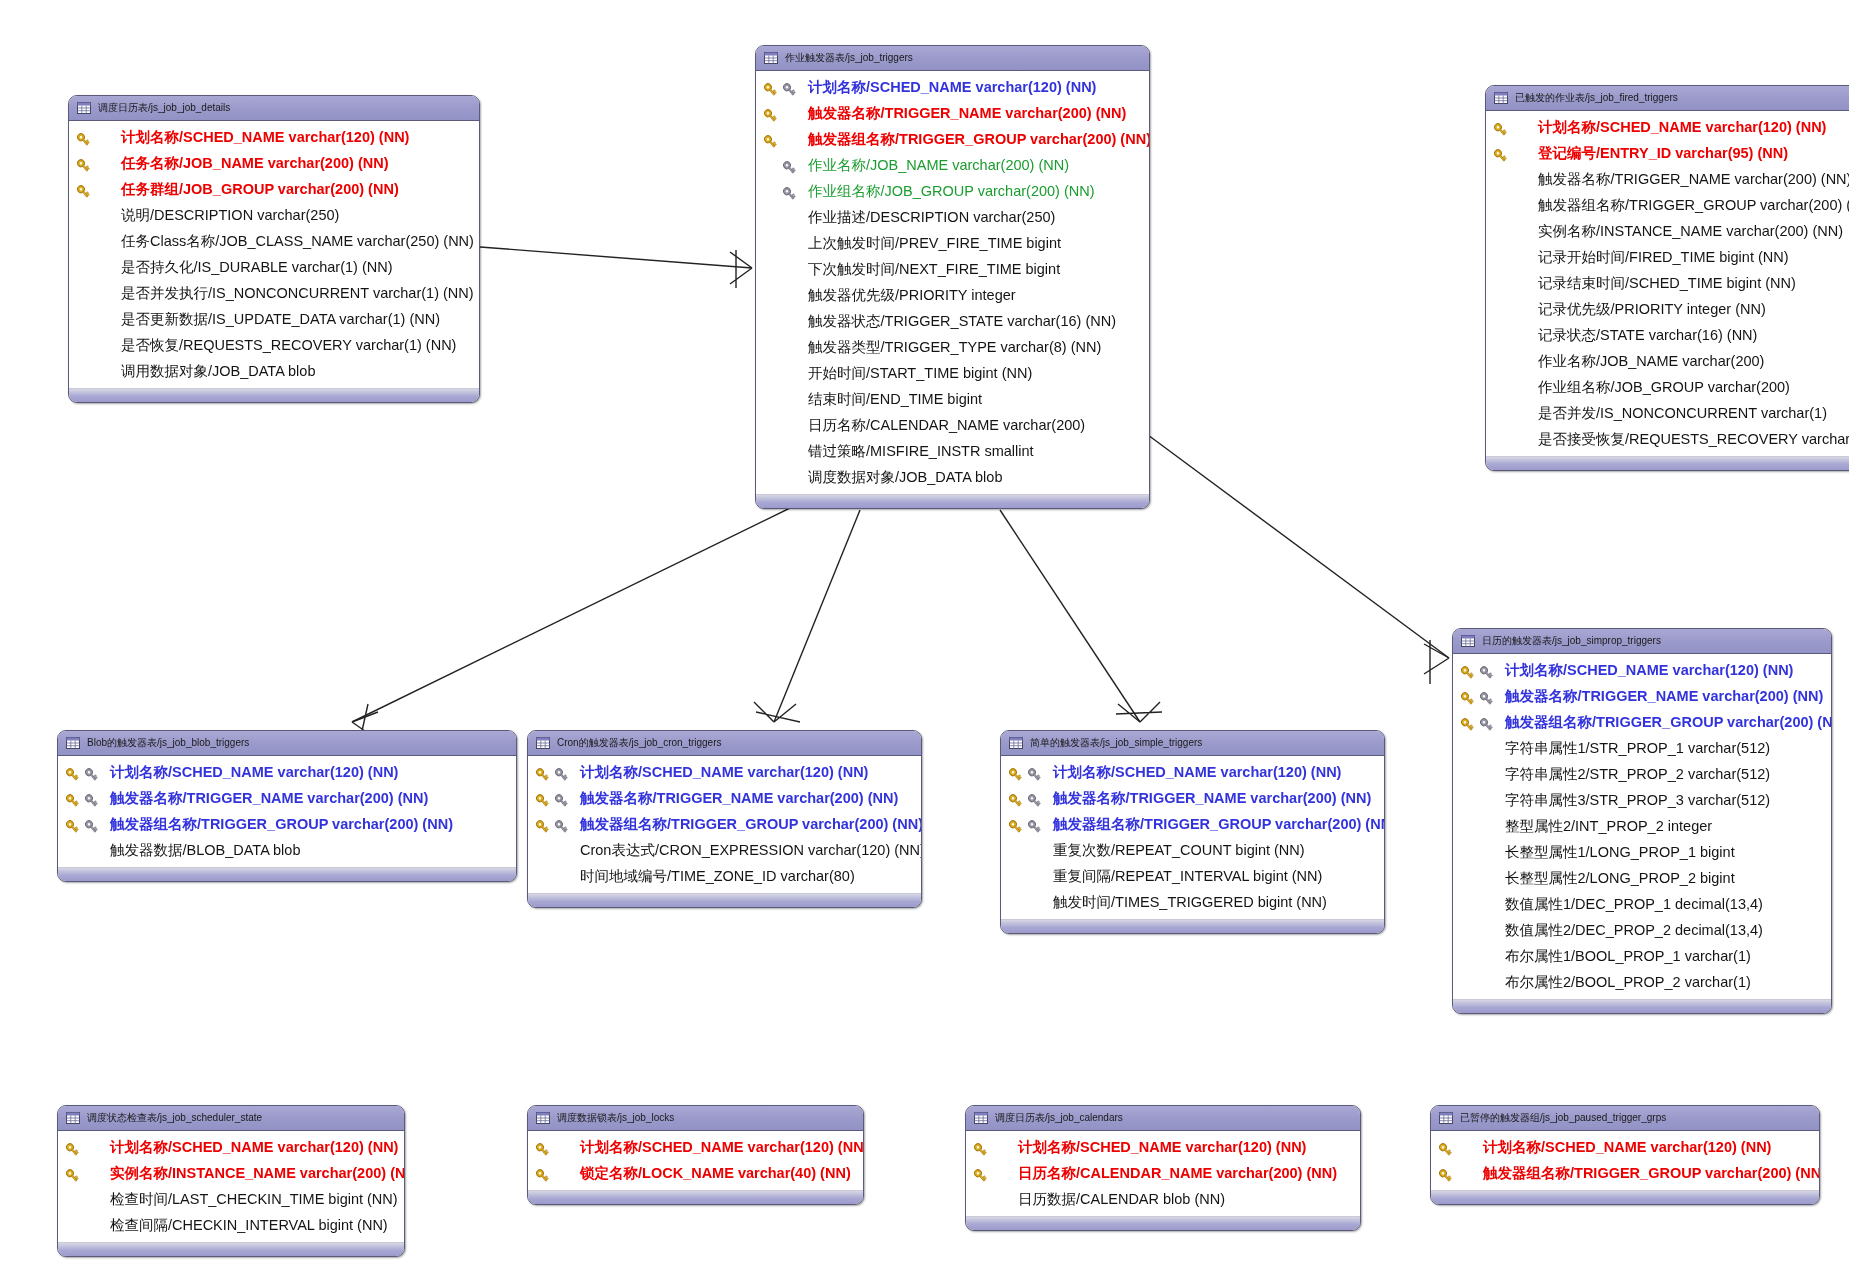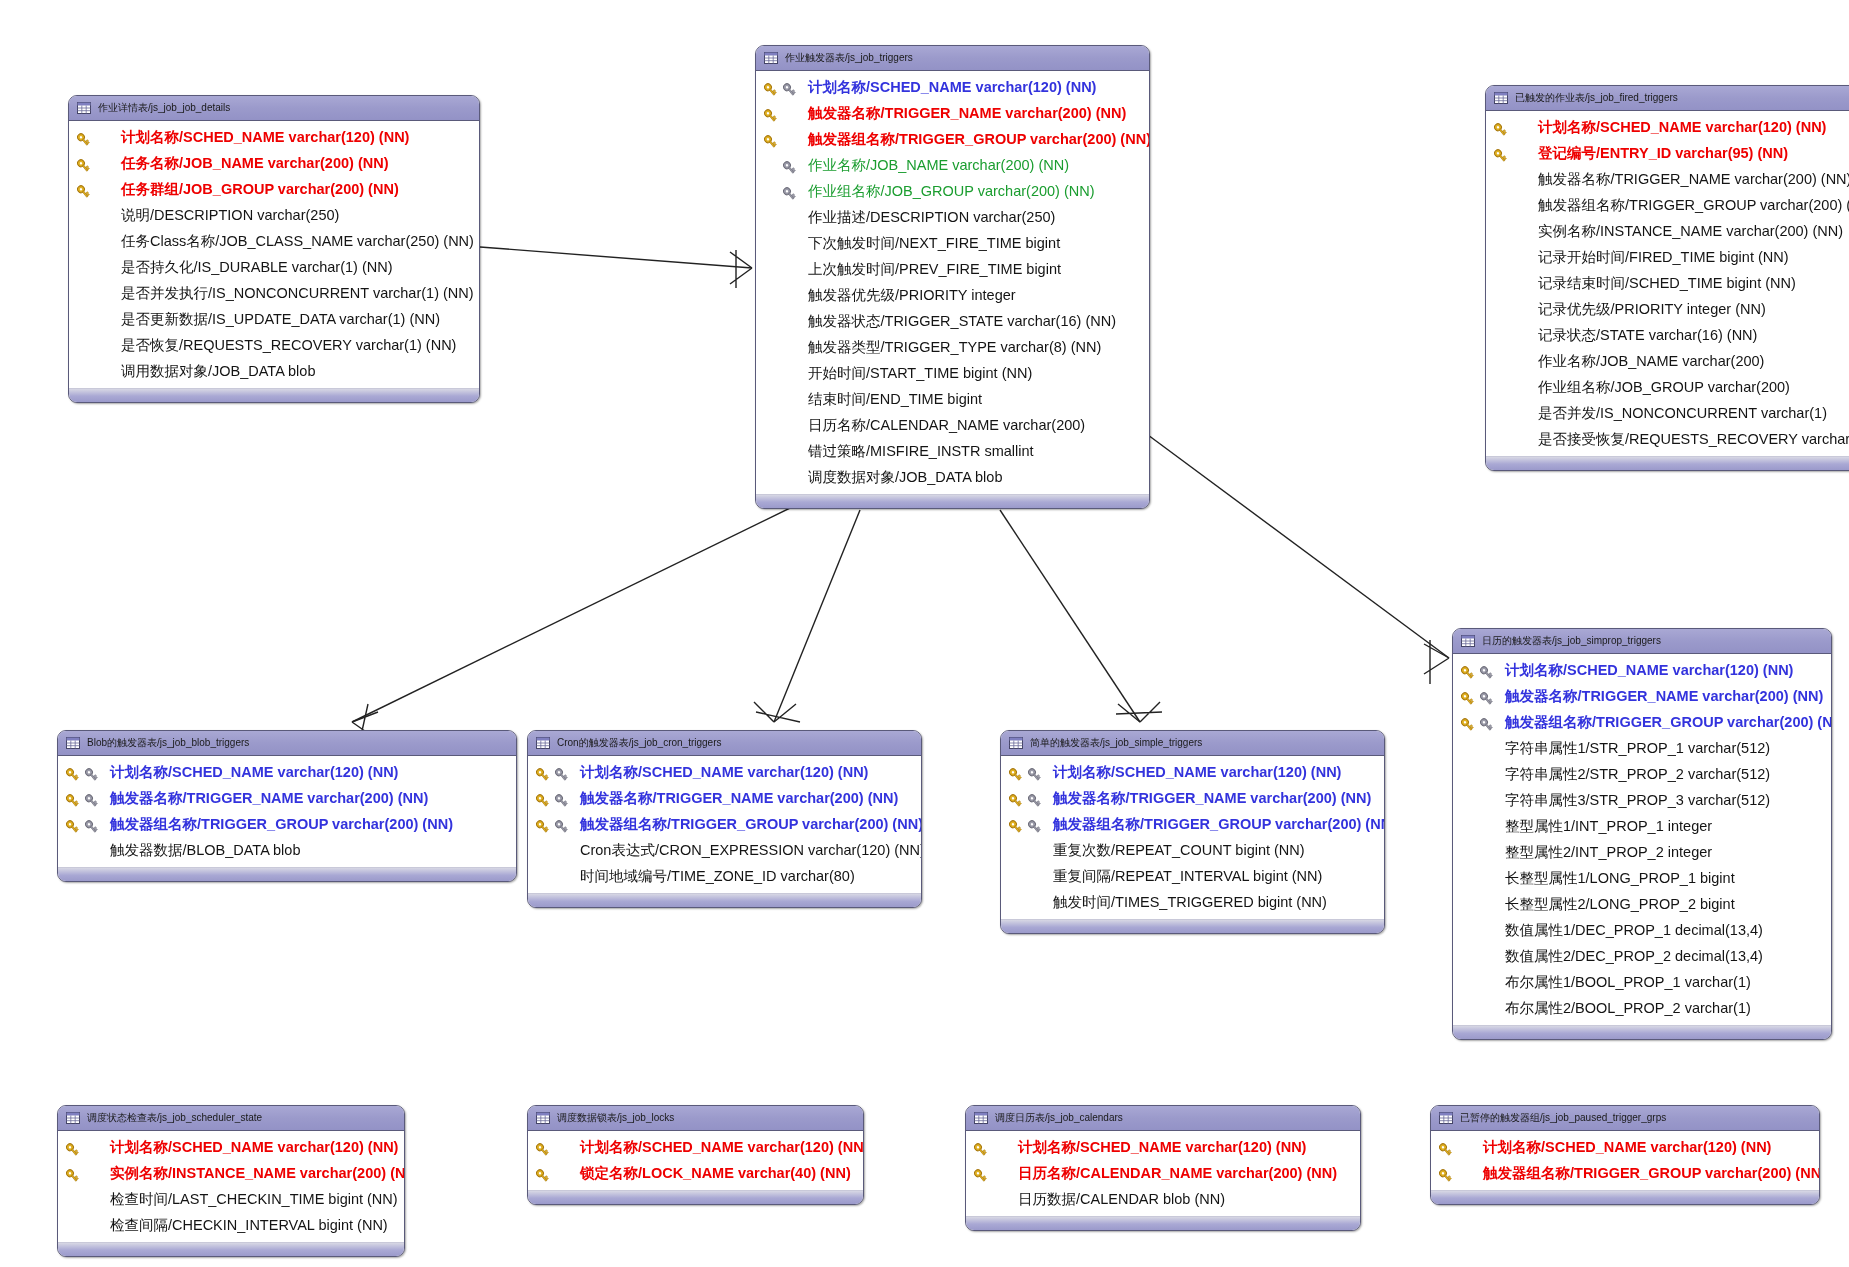--- a/index.html
+++ b/index.html
@@ -129,21 +129,21 @@
 <div class="entity" style="left: 68px; top: 95px; width: 412px;">
       <div class="entity-header">
         <svg class="table-icon" viewBox="0 0 14 12">
           <rect x="0.5" y="0.5" width="13" height="11" fill="#ffffff" stroke="#444466" stroke-width="1"></rect>
           <rect x="0.5" y="0.5" width="13" height="3" fill="#7f7fc0"></rect>
           <line x1="0.5" y1="6" x2="13.5" y2="6" stroke="#6a6a99" stroke-width="0.8"></line>
           <line x1="0.5" y1="8.7" x2="13.5" y2="8.7" stroke="#6a6a99" stroke-width="0.8"></line>
           <line x1="4.8" y1="3.5" x2="4.8" y2="11.5" stroke="#6a6a99" stroke-width="0.8"></line>
           <line x1="9.2" y1="3.5" x2="9.2" y2="11.5" stroke="#6a6a99" stroke-width="0.8"></line>
         </svg>
-        <span class="entity-title">作业详情表/js_job_job_details</span>
+        <span class="entity-title">调度日历表/js_job_job_details</span>
       </div>
       <div class="entity-body">
         <div class="attr pk">
           <span class="keycell">
             <svg class="key" viewBox="0 0 17 17">
               <g transform="rotate(-40 8.5 8.5)">
                 <circle cx="5.2" cy="5.4" r="3.4" fill="#e0b020" stroke="#a8780c" stroke-width="1"></circle>
                 <circle cx="5.2" cy="5.4" r="1.2" fill="#ffffff"></circle>
                 <rect x="4.5" y="8.2" width="1.6" height="7" fill="#e0b020" stroke="#a8780c" stroke-width="0.6"></rect>
                 <rect x="6.0" y="11.4" width="2.6" height="1.4" fill="#e0b020" stroke="#a8780c" stroke-width="0.5"></rect>
@@ -305,25 +305,25 @@
             </svg>
           </span>
           <span class="attr-label">作业组名称/JOB_GROUP varchar(200) (NN)</span>
         </div>
         <div class="attr plain">
           <span class="keycell"></span>
           <span class="attr-label">作业描述/DESCRIPTION varchar(250)</span>
         </div>
         <div class="attr plain">
           <span class="keycell"></span>
+          <span class="attr-label">上次触发时间/PREV_FIRE_TIME bigint</span>
+        </div>
+        <div class="attr plain">
+          <span class="keycell"></span>
           <span class="attr-label">下次触发时间/NEXT_FIRE_TIME bigint</span>
-        </div>
-        <div class="attr plain">
-          <span class="keycell"></span>
-          <span class="attr-label">上次触发时间/PREV_FIRE_TIME bigint</span>
         </div>
         <div class="attr plain">
           <span class="keycell"></span>
           <span class="attr-label">触发器优先级/PRIORITY integer</span>
         </div>
         <div class="attr plain">
           <span class="keycell"></span>
           <span class="attr-label">触发器状态/TRIGGER_STATE varchar(16) (NN)</span>
         </div>
         <div class="attr plain">
@@ -530,24 +530,20 @@
         <div class="attr plain">
           <span class="keycell"></span>
           <span class="attr-label">字符串属性2/STR_PROP_2 varchar(512)</span>
         </div>
         <div class="attr plain">
           <span class="keycell"></span>
           <span class="attr-label">字符串属性3/STR_PROP_3 varchar(512)</span>
         </div>
         <div class="attr plain">
           <span class="keycell"></span>
-          <span class="attr-label">整型属性1/INT_PROP_1 integer</span>
-        </div>
-        <div class="attr plain">
-          <span class="keycell"></span>
           <span class="attr-label">整型属性2/INT_PROP_2 integer</span>
         </div>
         <div class="attr plain">
           <span class="keycell"></span>
           <span class="attr-label">长整型属性1/LONG_PROP_1 bigint</span>
         </div>
         <div class="attr plain">
           <span class="keycell"></span>
           <span class="attr-label">长整型属性2/LONG_PROP_2 bigint</span>
         </div>

